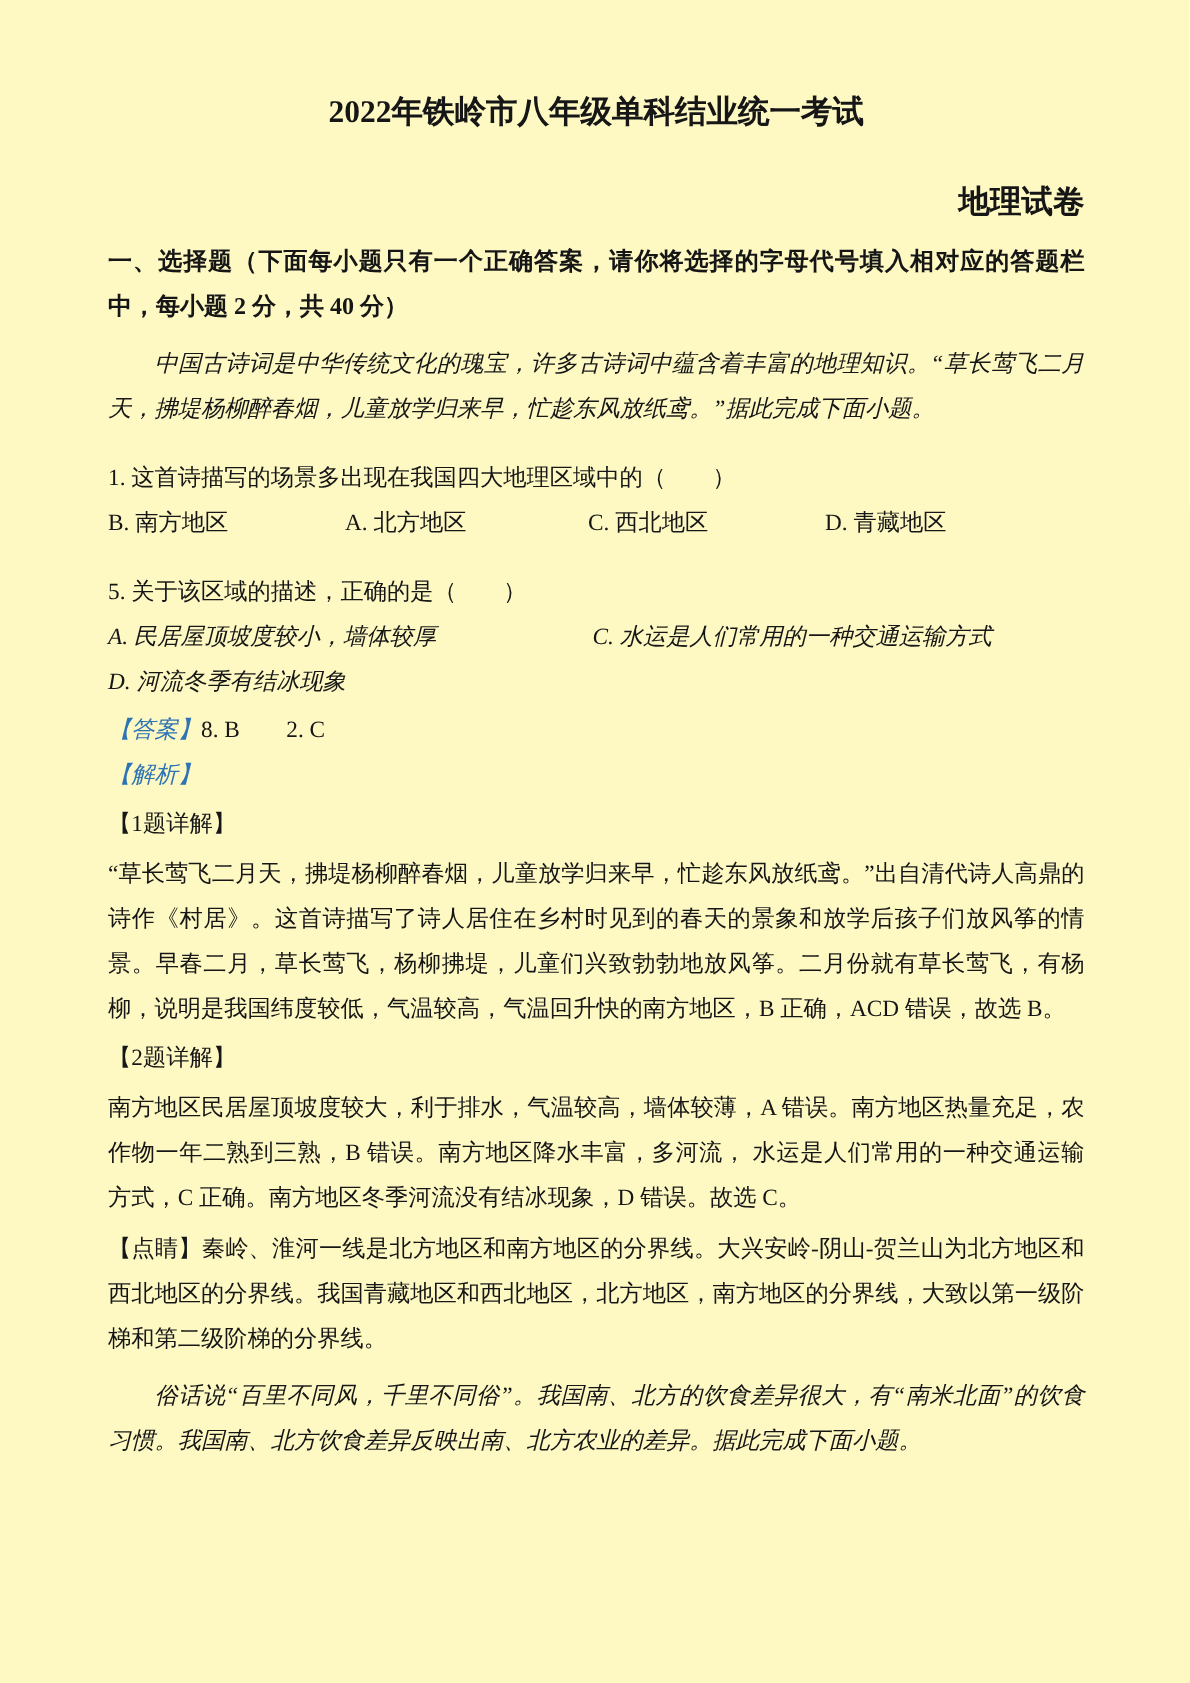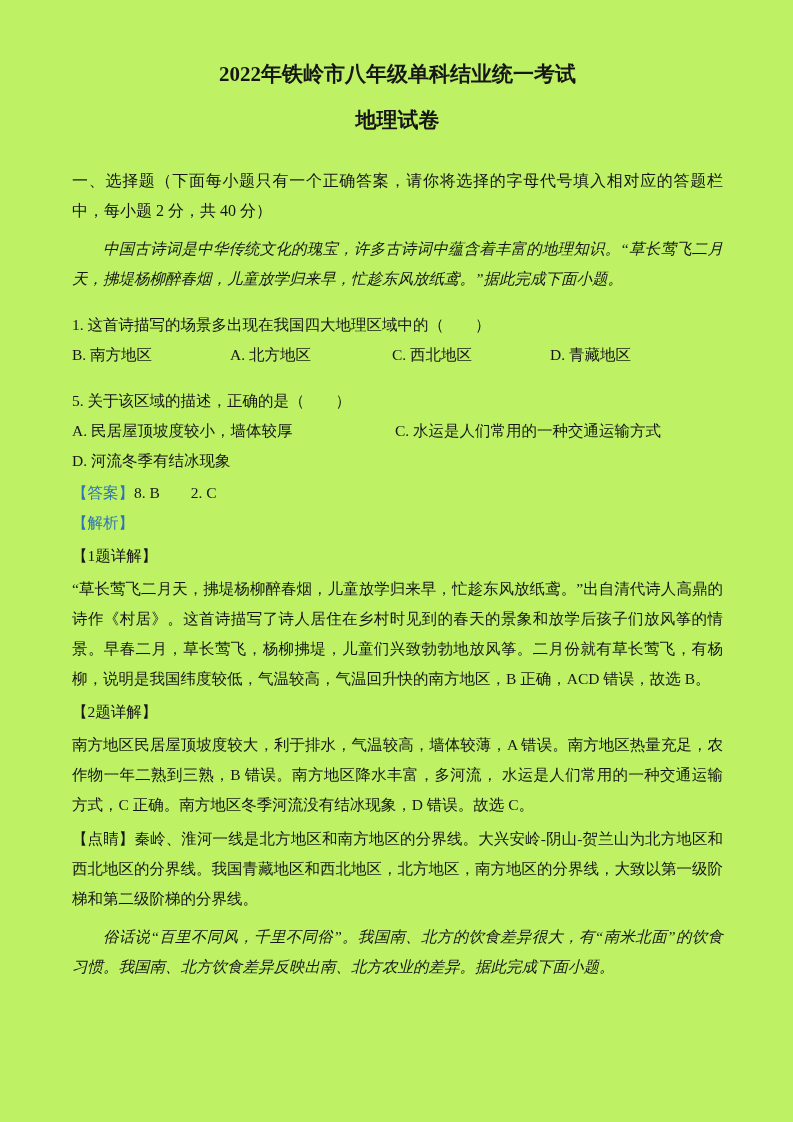--- a/index.html
+++ b/index.html
@@ -4,59 +4,60 @@
 <style>
   html, body {
     margin: 0;
     padding: 0;
     background: #ffffff;
   }
   .page {
     position: relative;
     width: 793px;
     height: 1122px;
-    background: #bef264;
+    background: #fef9c3;
     box-sizing: border-box;
     padding: 60px 70px 40px 72px;
     color: #161616;
     font-family: "Liberation Serif", "DejaVu Serif", serif;
     font-size: 15.5px;
     line-height: 30px;
   }
   .title, .subtitle {
     text-align: center;
     font-weight: bold;
     font-size: 21px;
     line-height: 28px;
     margin: 0;
   }
-  .subtitle { margin-top: 18px; }
+  .subtitle { margin-top: 32px; text-align: right; }
   p { margin: 0; }
   .sec-heading {
-    font-weight: normal;
+    font-weight: bold;
     font-size: 16px;
-    margin-top: 32px;
+    margin-top: 12px;
     text-align: justify;
   }
   .passage {
     font-style: italic;
     text-indent: 2em;
     text-align: justify;
     margin-top: 8px;
   }
   .stem { margin-top: 16px; }
   .opts4 {
     display: grid;
     grid-template-columns: 158px 162px 158px 1fr;
   }
   .opts2 {
     display: grid;
     grid-template-columns: 323px 1fr;
+    font-style: italic;
   }
-  .blue { color: #2e74b5; }
+  .blue { color: #2e74b5; font-style: italic; }
   .ans { margin-top: 2px; }
   .just {
     text-align: justify;
     margin-top: 3px;
   }
   .detail-head { margin-top: 3px; }
   .keynote { margin-top: 4px; }
   .passage-last { margin-top: 8px; }
 </style>
 </head>

